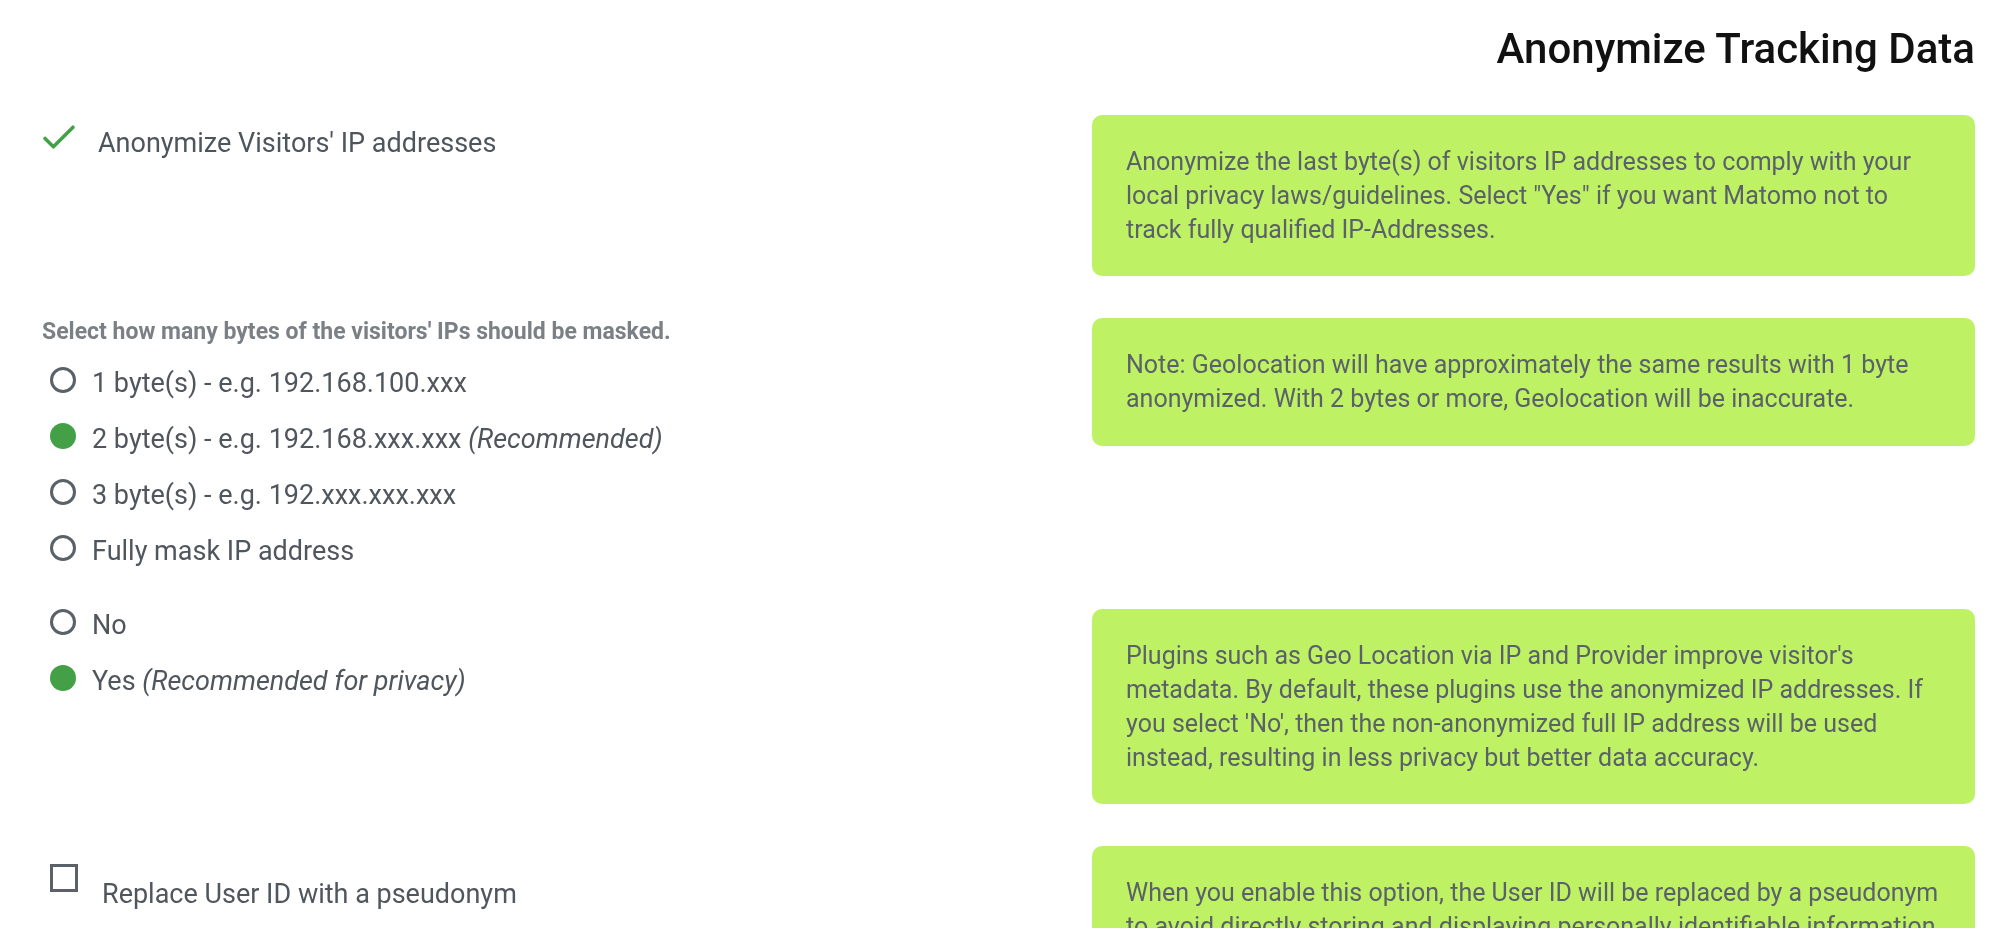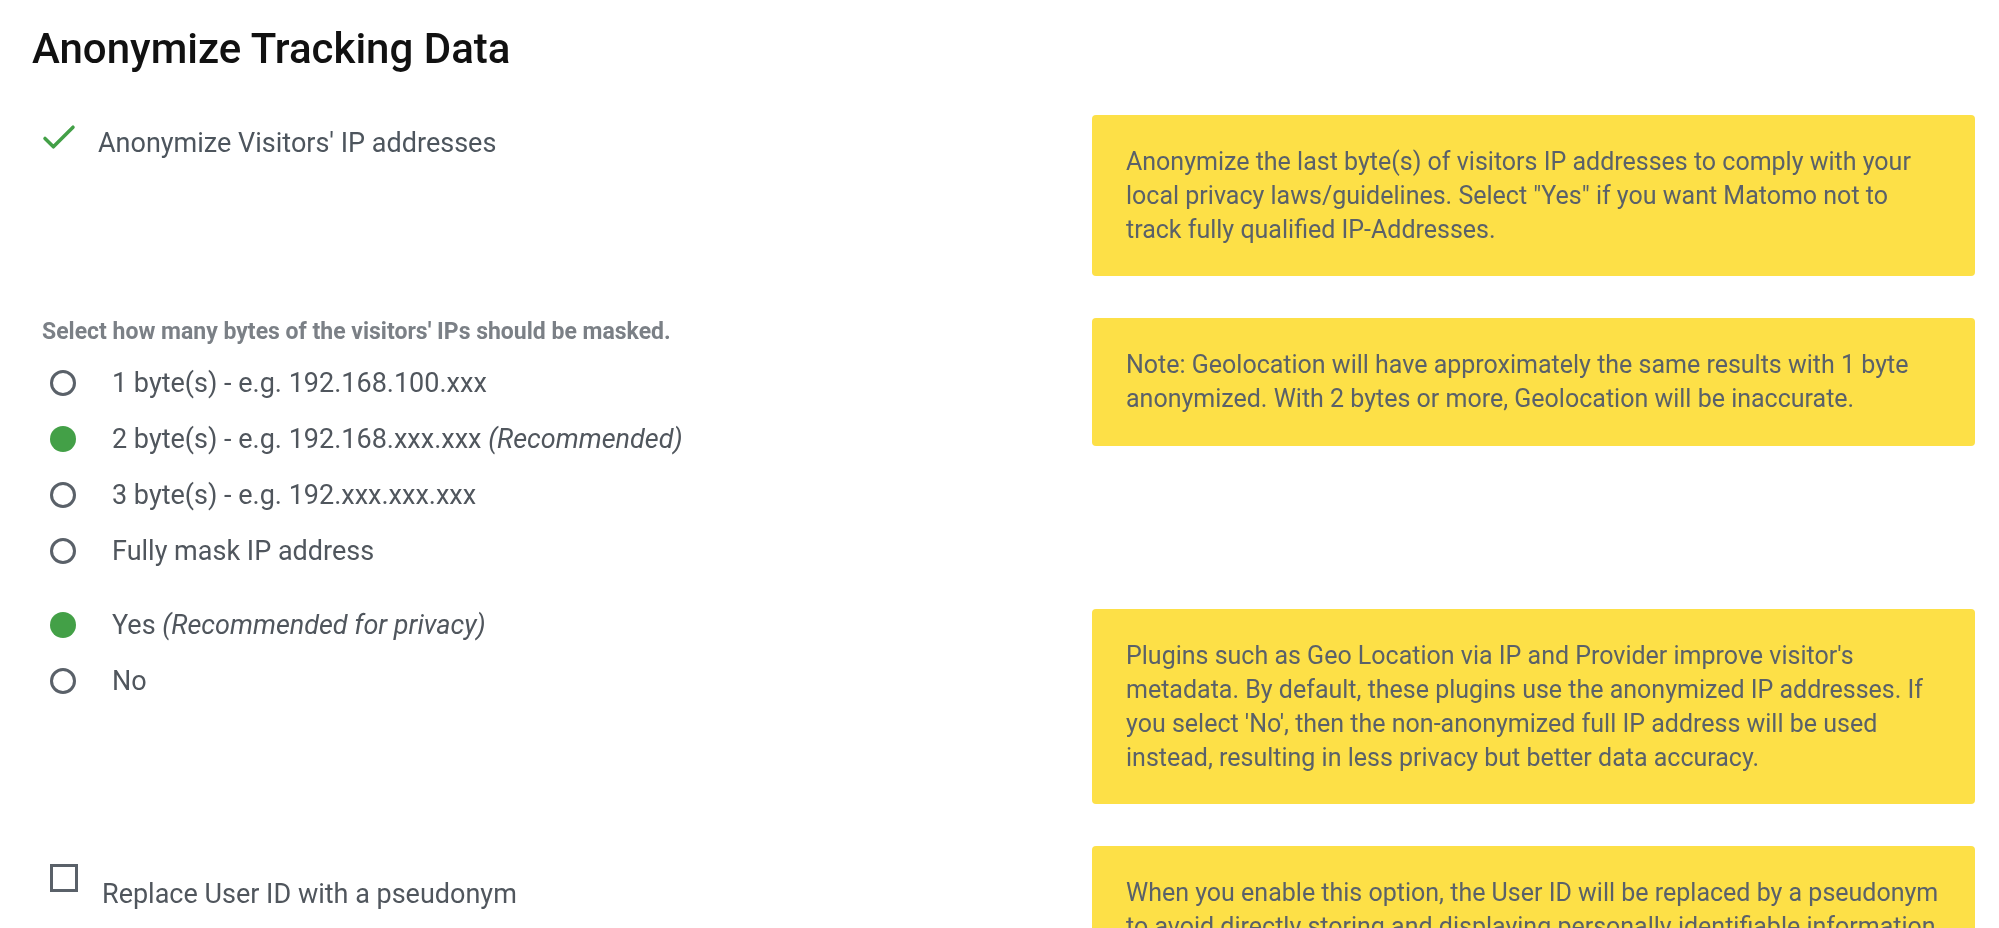--- a/index.html
+++ b/index.html
@@ -9,41 +9,42 @@
     color: #1c1e21;
     padding: 24px;
     width: 1999px;
   }
   h1.page-title {
     font-size: 42px;
     font-weight: 500;
     color: #111;
     margin-bottom: 42px;
     margin-left: 8px;
+    text-align: right;
   }
   .container {
     display: flex;
     flex-direction: column;
     gap: 42px;
     margin-left: 18px;
   }
   .section {
     display: flex;
     align-items: flex-start;
     gap: 40px;
   }
   .left-col {
     width: 1010px;
     flex-shrink: 0;
   }
   .right-col {
     flex: 1;
-    background: #fde047;
+    background: #bef264;
     padding: 30px 34px;
-    border-radius: 4px;
+    border-radius: 10px;
     color: #5a6169;
     font-size: 25px;
     line-height: 1.35;
   }
   .check-row {
     display: flex;
     align-items: center;
     gap: 22px;
   }
   .check-icon {
@@ -65,22 +66,22 @@
     font-weight: 700;
   }
   .radio-list {
     display: flex;
     flex-direction: column;
     gap: 24px;
     margin-left: 8px;
   }
   .radio-row {
     display: flex;
-    align-items: center;
-    gap: 36px;
+    align-items: flex-start;
+    gap: 16px;
     cursor: pointer;
   }
   .radio-circle {
     width: 26px;
     height: 26px;
     border: 3px solid #5a6169;
     border-radius: 50%;
     flex-shrink: 0;
   }
   .radio-circle.selected {
@@ -161,26 +162,26 @@
         </div>
       </div>
     </div>
     <div class="right-col">Note: Geolocation will have approximately the same results with 1 byte anonymized. With 2 bytes or more, Geolocation will be inaccurate.</div>
   </div>
 
   <div class="section">
     <div class="left-col">
       <div class="radio-list">
         <div class="radio-row">
+          <span class="radio-circle"></span>
+          <span class="radio-label"><span>No</span><em></em></span>
+        </div>
+        <div class="radio-row">
           <span class="radio-circle selected"></span>
           <span class="radio-label"><span>Yes </span><em>(Recommended for privacy)</em></span>
-        </div>
-        <div class="radio-row">
-          <span class="radio-circle"></span>
-          <span class="radio-label"><span>No</span><em></em></span>
         </div>
       </div>
     </div>
     <div class="right-col">Plugins such as Geo Location via IP and Provider improve visitor's metadata. By default, these plugins use the anonymized IP addresses. If you select 'No', then the non-anonymized full IP address will be used instead, resulting in less privacy but better data accuracy.</div>
   </div>
 
   <div class="section">
     <div class="left-col">
       <div class="checkbox-row">
         <span class="checkbox-box"></span>

